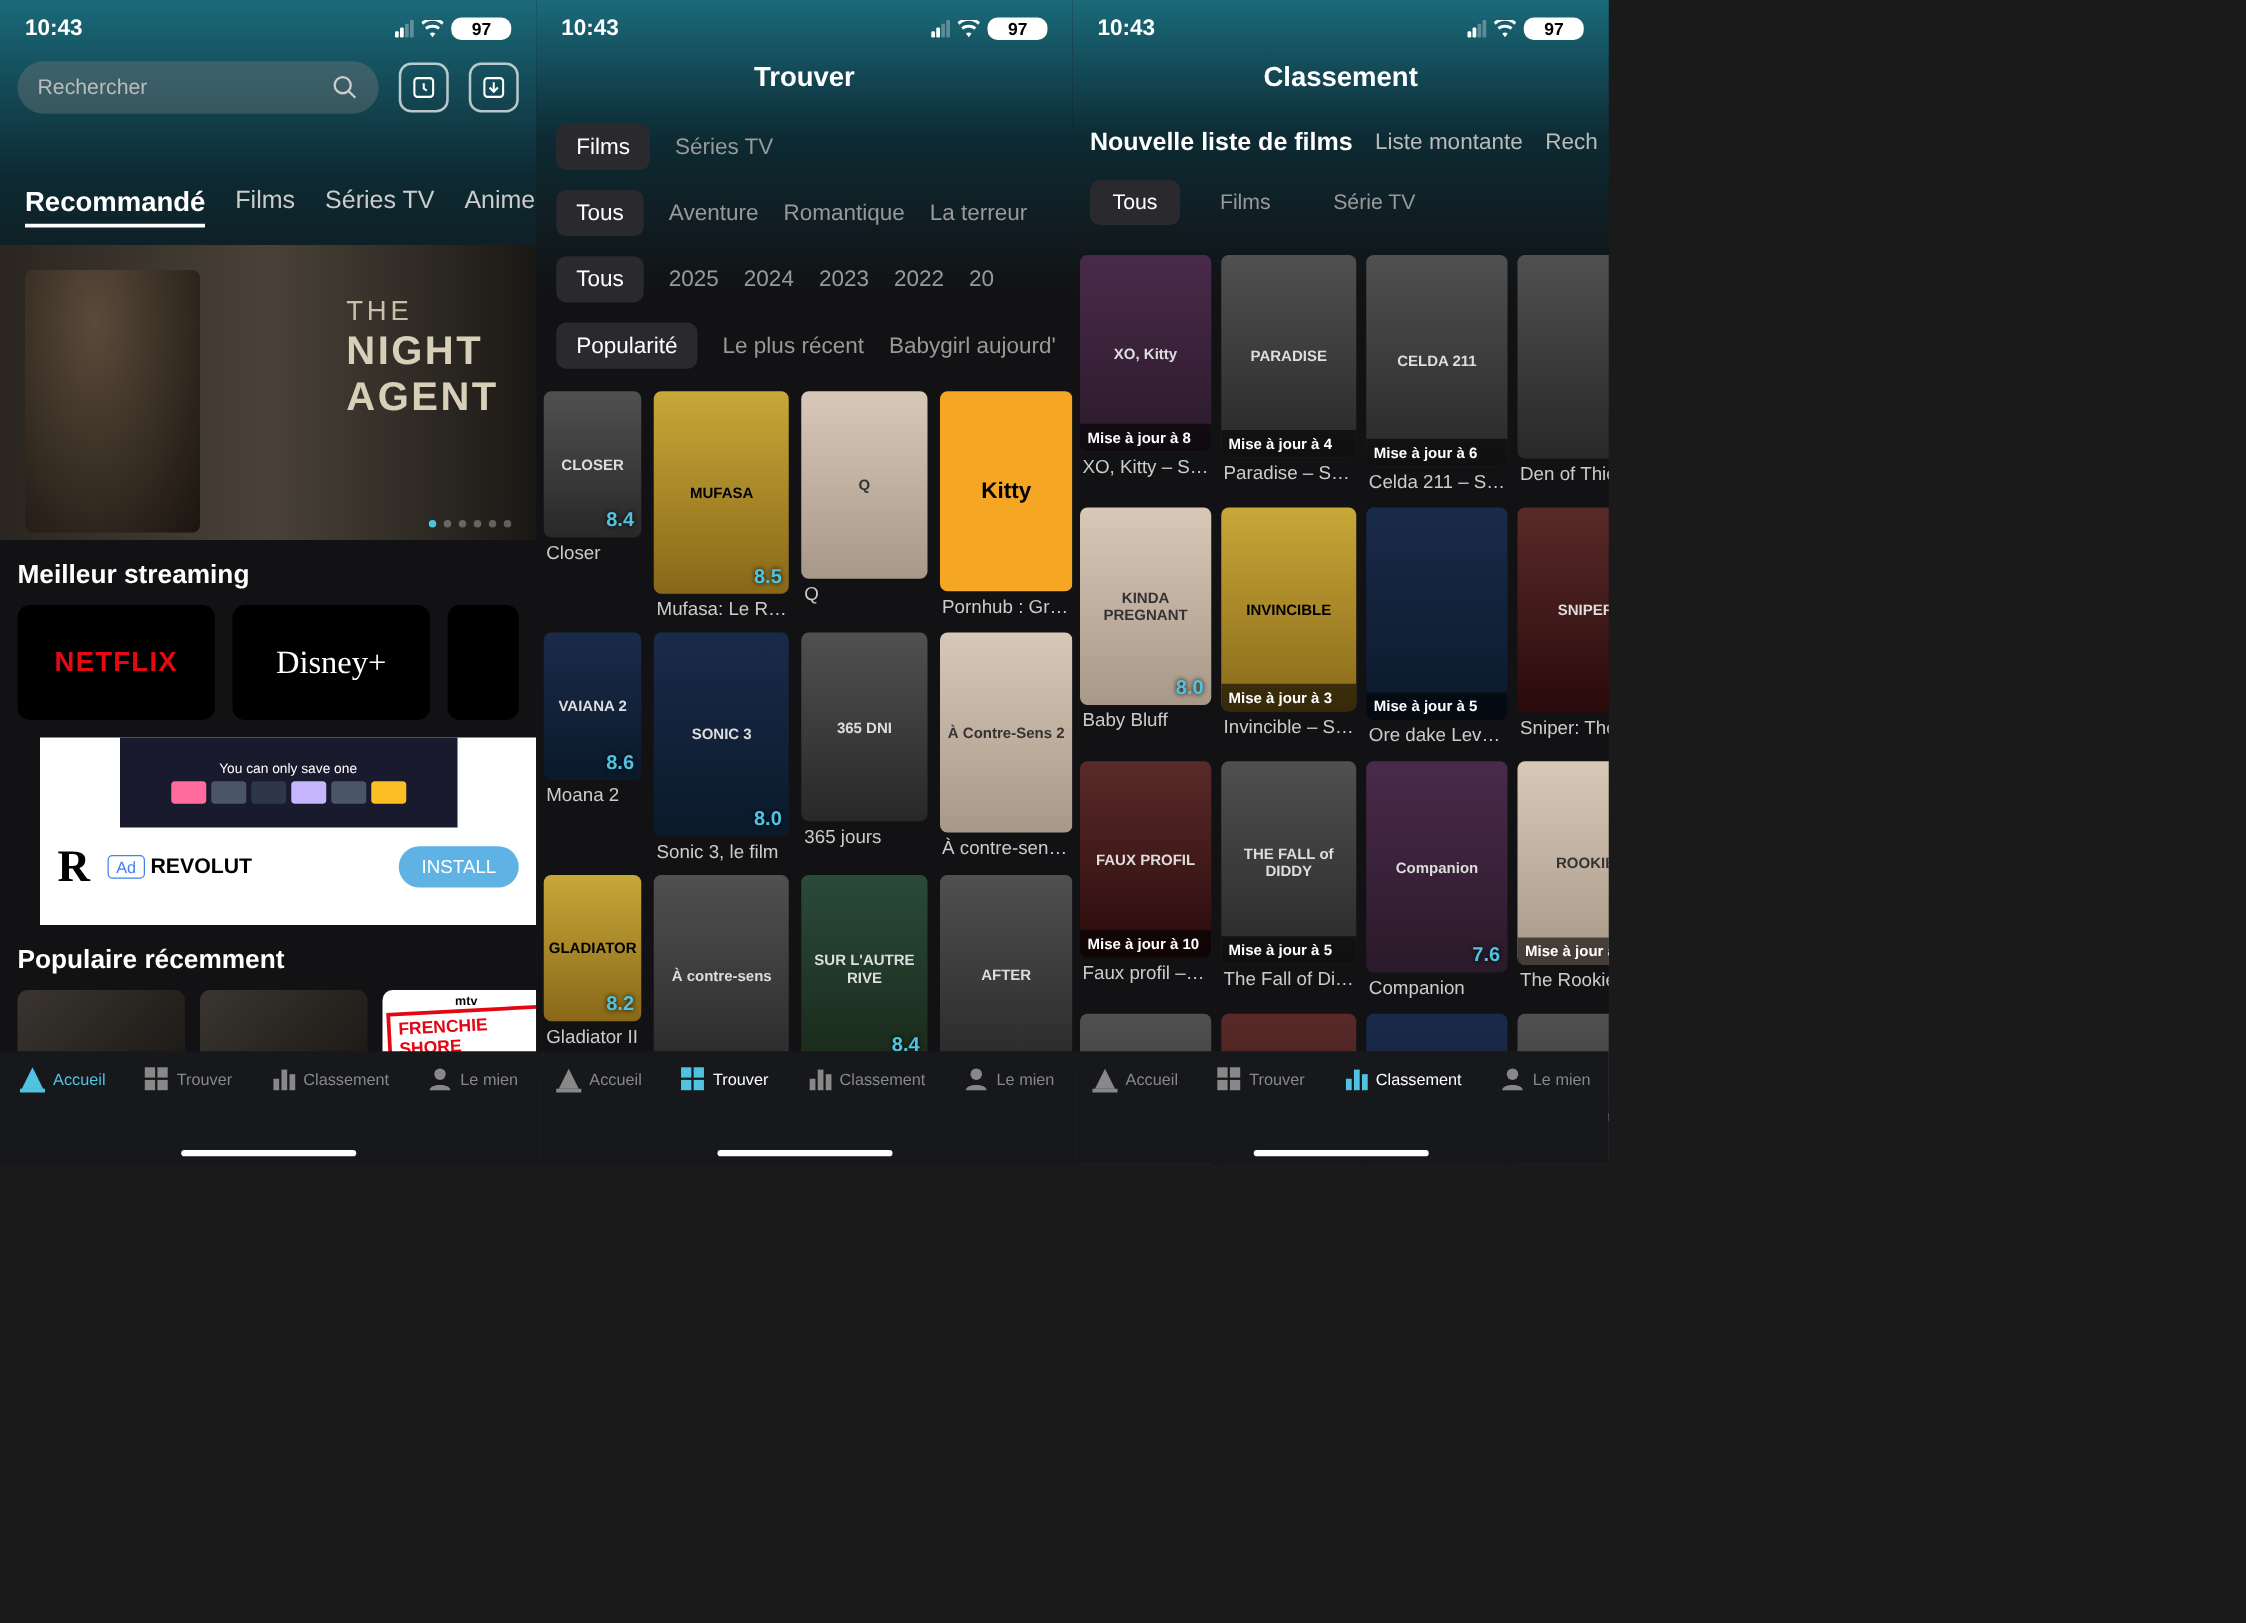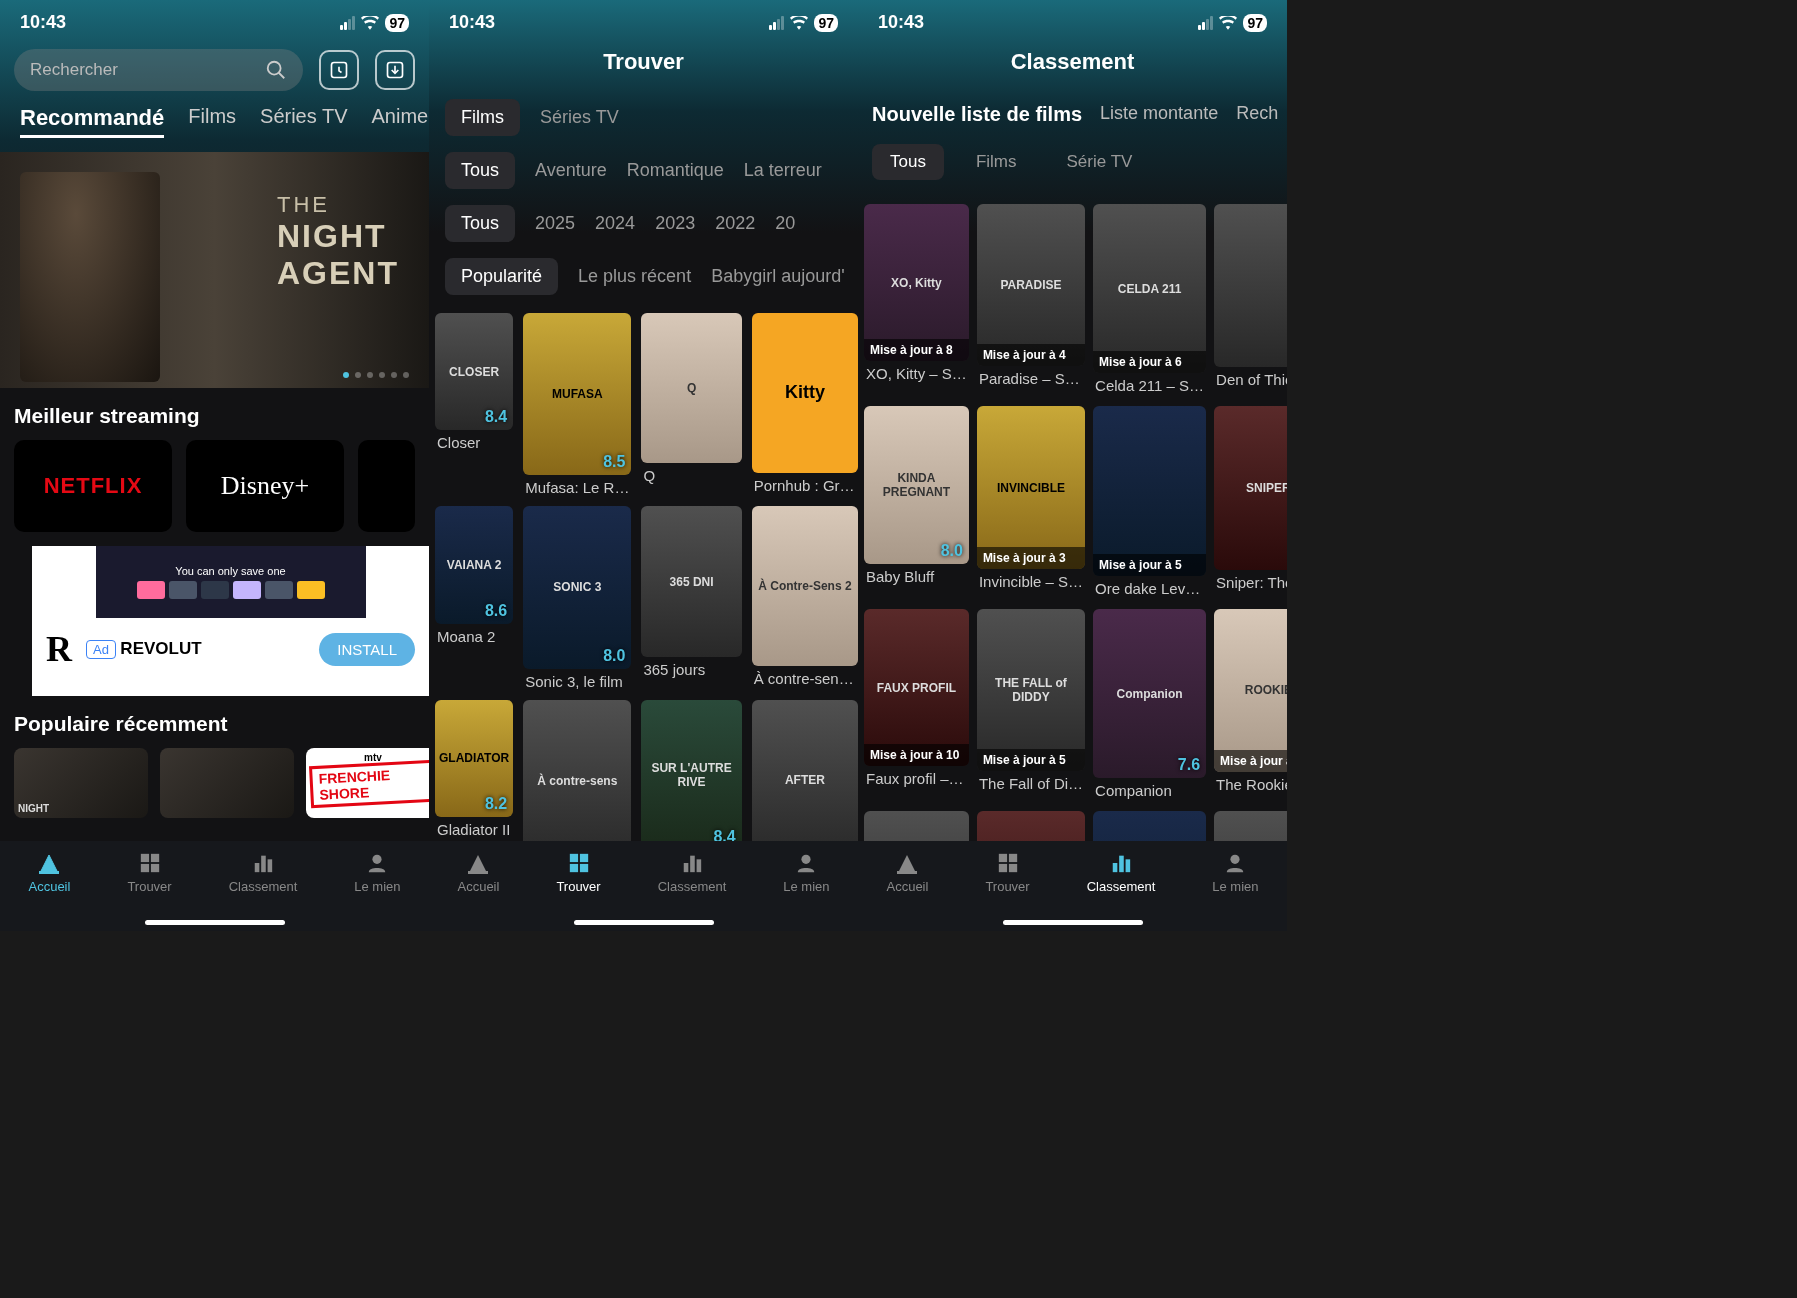--- a/index.html
+++ b/index.html
@@ -1,34 +1,34 @@
 <!DOCTYPE html>
 <html><head>
 <meta charset="utf-8">
 <style>
 * { margin: 0; padding: 0; box-sizing: border-box; }
 body { background: #1a1a1a; font-family: -apple-system, BlinkMacSystemFont, sans-serif; width: 1797px; height: 1298px; overflow: hidden; display: flex; }
 .phone { width: 429px; height: 931px; background: linear-gradient(180deg, #1a6a7a 0%, #0d2a33 15%, #121214 30%); position: relative; overflow: hidden; flex-shrink: 0; }
 .phone2, .phone3 { background: linear-gradient(180deg, #1a6a7a 0%, #0d2a33 12%, #121214 25%); }
 .status-bar { display: flex; justify-content: space-between; align-items: center; padding: 12px 20px 8px; color: #fff; font-weight: 600; font-size: 18px; }
 .status-right { display: flex; align-items: center; gap: 6px; }
-.battery { background: #fff; color: #000; border-radius: 8px; padding: 1px 4px; font-size: 14px; font-weight: 700; }
+.battery { background: #fff; color: #000; border-radius: 8px; padding: 1px 16px; font-size: 14px; font-weight: 700; }
 .signal-bars { display: inline-flex; align-items: flex-end; gap: 1px; }
 .signal-bars span { width: 3px; background: #fff; border-radius: 1px; }
 .signal-bars span:nth-child(1) { height: 5px; }
 .signal-bars span:nth-child(2) { height: 8px; }
 .signal-bars span:nth-child(3) { height: 11px; opacity: 0.3; }
 .signal-bars span:nth-child(4) { height: 14px; opacity: 0.3; }
 .wifi-icon { width: 18px; height: 14px; }
 .search-row { display: flex; align-items: center; gap: 16px; padding: 8px 14px; }
 .search-box { flex: 1; background: rgba(128,128,128,0.35); border-radius: 24px; padding: 10px 16px; display: flex; align-items: center; color: #bbb; font-size: 17px; }
 .search-box span { flex: 1; }
 .icon-btn { width: 40px; height: 40px; border: 2px solid rgba(255,255,255,0.7); border-radius: 10px; display: flex; align-items: center; justify-content: center; color: #fff; }
 .page-title { color: #fff; font-size: 22px; font-weight: 600; text-align: center; padding: 8px 0 16px; }
-.top-tabs { display: flex; gap: 24px; padding: 6px 20px 14px; color: #ccc; font-size: 20px; white-space: nowrap; overflow: hidden; }
+.top-tabs { display: flex; gap: 24px; padding: 6px 20px 14px; color: #ccc; font-size: 20px; white-space: nowrap; overflow: hidden; margin-top: 44px; }
 .top-tabs .active { color: #fff; font-weight: 700; font-size: 22px; border-bottom: 3px solid #fff; padding-bottom: 4px; }
 .hero { position: relative; height: 236px; background: linear-gradient(90deg, #2a2520 0%, #4a4238 50%, #1a1815 100%); display: flex; align-items: center; justify-content: center; color: #d0c8b8; }
 .hero-figure { position: absolute; left: 20px; top: 20px; width: 140px; height: 210px; background: radial-gradient(ellipse at 40% 20%, #5a4a3a, #1a1510); border-radius: 6px; }
 .hero-text { position: absolute; right: 30px; top: 40px; text-align: left; font-family: 'Arial Black', sans-serif; }
 .hero-text .t1 { font-size: 22px; letter-spacing: 3px; color: #c8bfa8; }
 .hero-text .t2 { font-size: 32px; font-weight: 900; letter-spacing: 2px; color: #d8cfb8; }
 .hero-text .t3 { font-size: 32px; font-weight: 900; letter-spacing: 2px; color: #d8cfb8; }
 .hero-dots { position: absolute; bottom: 10px; right: 20px; display: flex; gap: 6px; }
 .hero-dots span { width: 6px; height: 6px; border-radius: 50%; background: rgba(255,255,255,0.3); }
 .hero-dots span.active { background: #4fc3e0; }
@@ -59,21 +59,21 @@
 .poster { width: 100%; aspect-ratio: 2/3; border-radius: 6px; background: linear-gradient(135deg, #4a3a3a, #2a1a1a); position: relative; overflow: hidden; display: flex; align-items: center; justify-content: center; text-align: center; color: #ddd; font-size: 12px; font-weight: 700; padding: 4px; }
 .rating { position: absolute; bottom: 4px; right: 6px; color: #4fc3e0; font-size: 16px; font-weight: 600; text-shadow: 0 0 4px #000; }
 .item-title { color: #ccc; font-size: 15px; padding: 4px 2px 0; white-space: nowrap; overflow: hidden; text-overflow: ellipsis; }
 .rank-tabs { display: flex; gap: 18px; padding: 12px 14px; color: #bbb; font-size: 18px; white-space: nowrap; overflow: hidden; }
 .rank-tabs .active { color: #fff; font-weight: 700; font-size: 20px; }
 .sub-tabs { display: flex; gap: 14px; padding: 6px 14px 14px; }
 .sub-chip { color: #999; font-size: 17px; padding: 8px 18px; border-radius: 8px; }
 .sub-chip.active { background: #2a2a2e; color: #fff; }
 .badge-overlay { position: absolute; bottom: 0; left: 0; right: 0; background: rgba(0,0,0,0.6); color: #fff; font-size: 12px; padding: 4px 6px; text-align: left; }
 .bottom-nav { position: absolute; bottom: 0; left: 0; right: 0; height: 90px; background: #16181c; display: flex; justify-content: space-around; align-items: flex-start; padding-top: 10px; }
-.nav-item { display: flex; flex-direction: column; align-items: center; gap: 4px; color: #888; font-size: 13px; }
+.nav-item { display: flex; flex-direction: row; align-items: center; gap: 4px; color: #888; font-size: 13px; }
 .nav-item.active { color: #4fc3e0; }
 .nav-icon { width: 24px; height: 24px; display: flex; align-items: center; justify-content: center; }
 .home-indicator { position: absolute; bottom: 6px; left: 50%; transform: translateX(-50%); width: 140px; height: 5px; background: #fff; border-radius: 3px; }
 .poster.orange { background: #f5a623; color: #000; font-size: 18px; font-weight: 900; align-items: center; }
 .poster.dark-blue { background: linear-gradient(180deg, #1a2a4a, #0a1a2a); }
 .poster.light { background: linear-gradient(180deg, #d8c8b8, #a89888); color: #333; }
 .poster.red { background: linear-gradient(180deg, #5a2a2a, #2a0a0a); }
 .poster.yellow { background: linear-gradient(180deg, #c8a838, #886818); color: #000; }
 .poster.green { background: linear-gradient(180deg, #2a4a3a, #1a2a1a); }
 .poster.purple { background: linear-gradient(180deg, #4a2a4a, #2a1a2a); }

